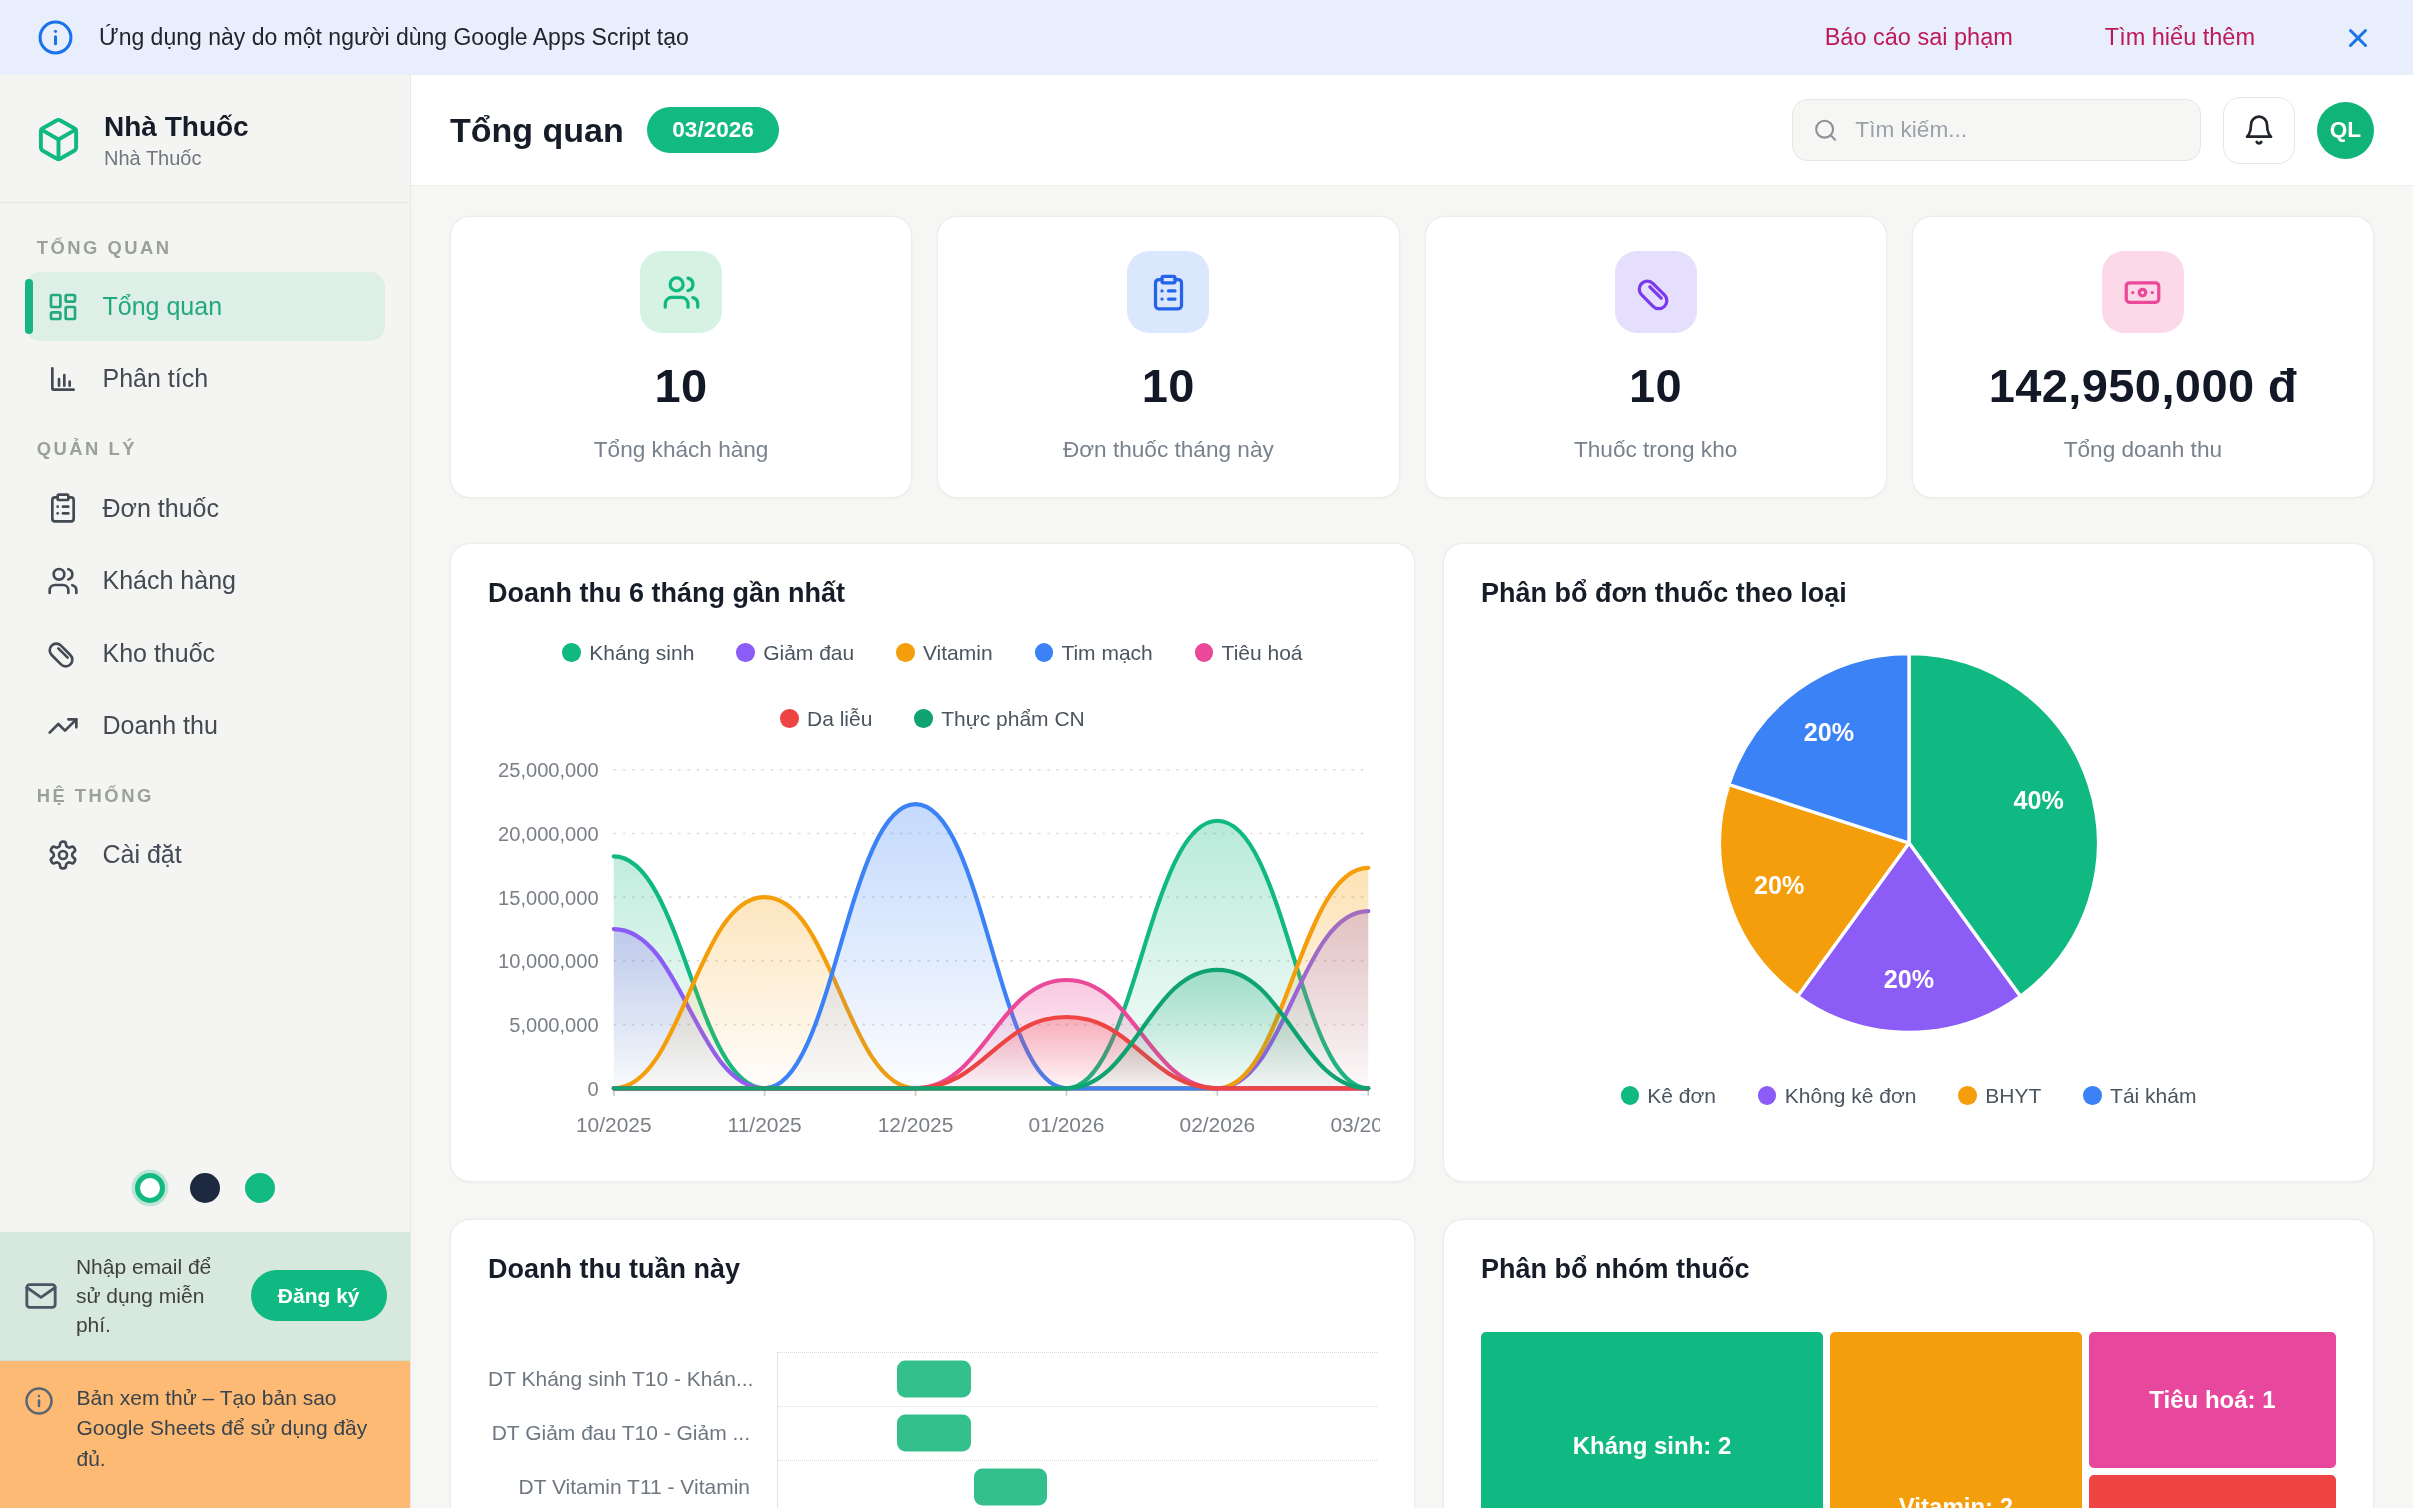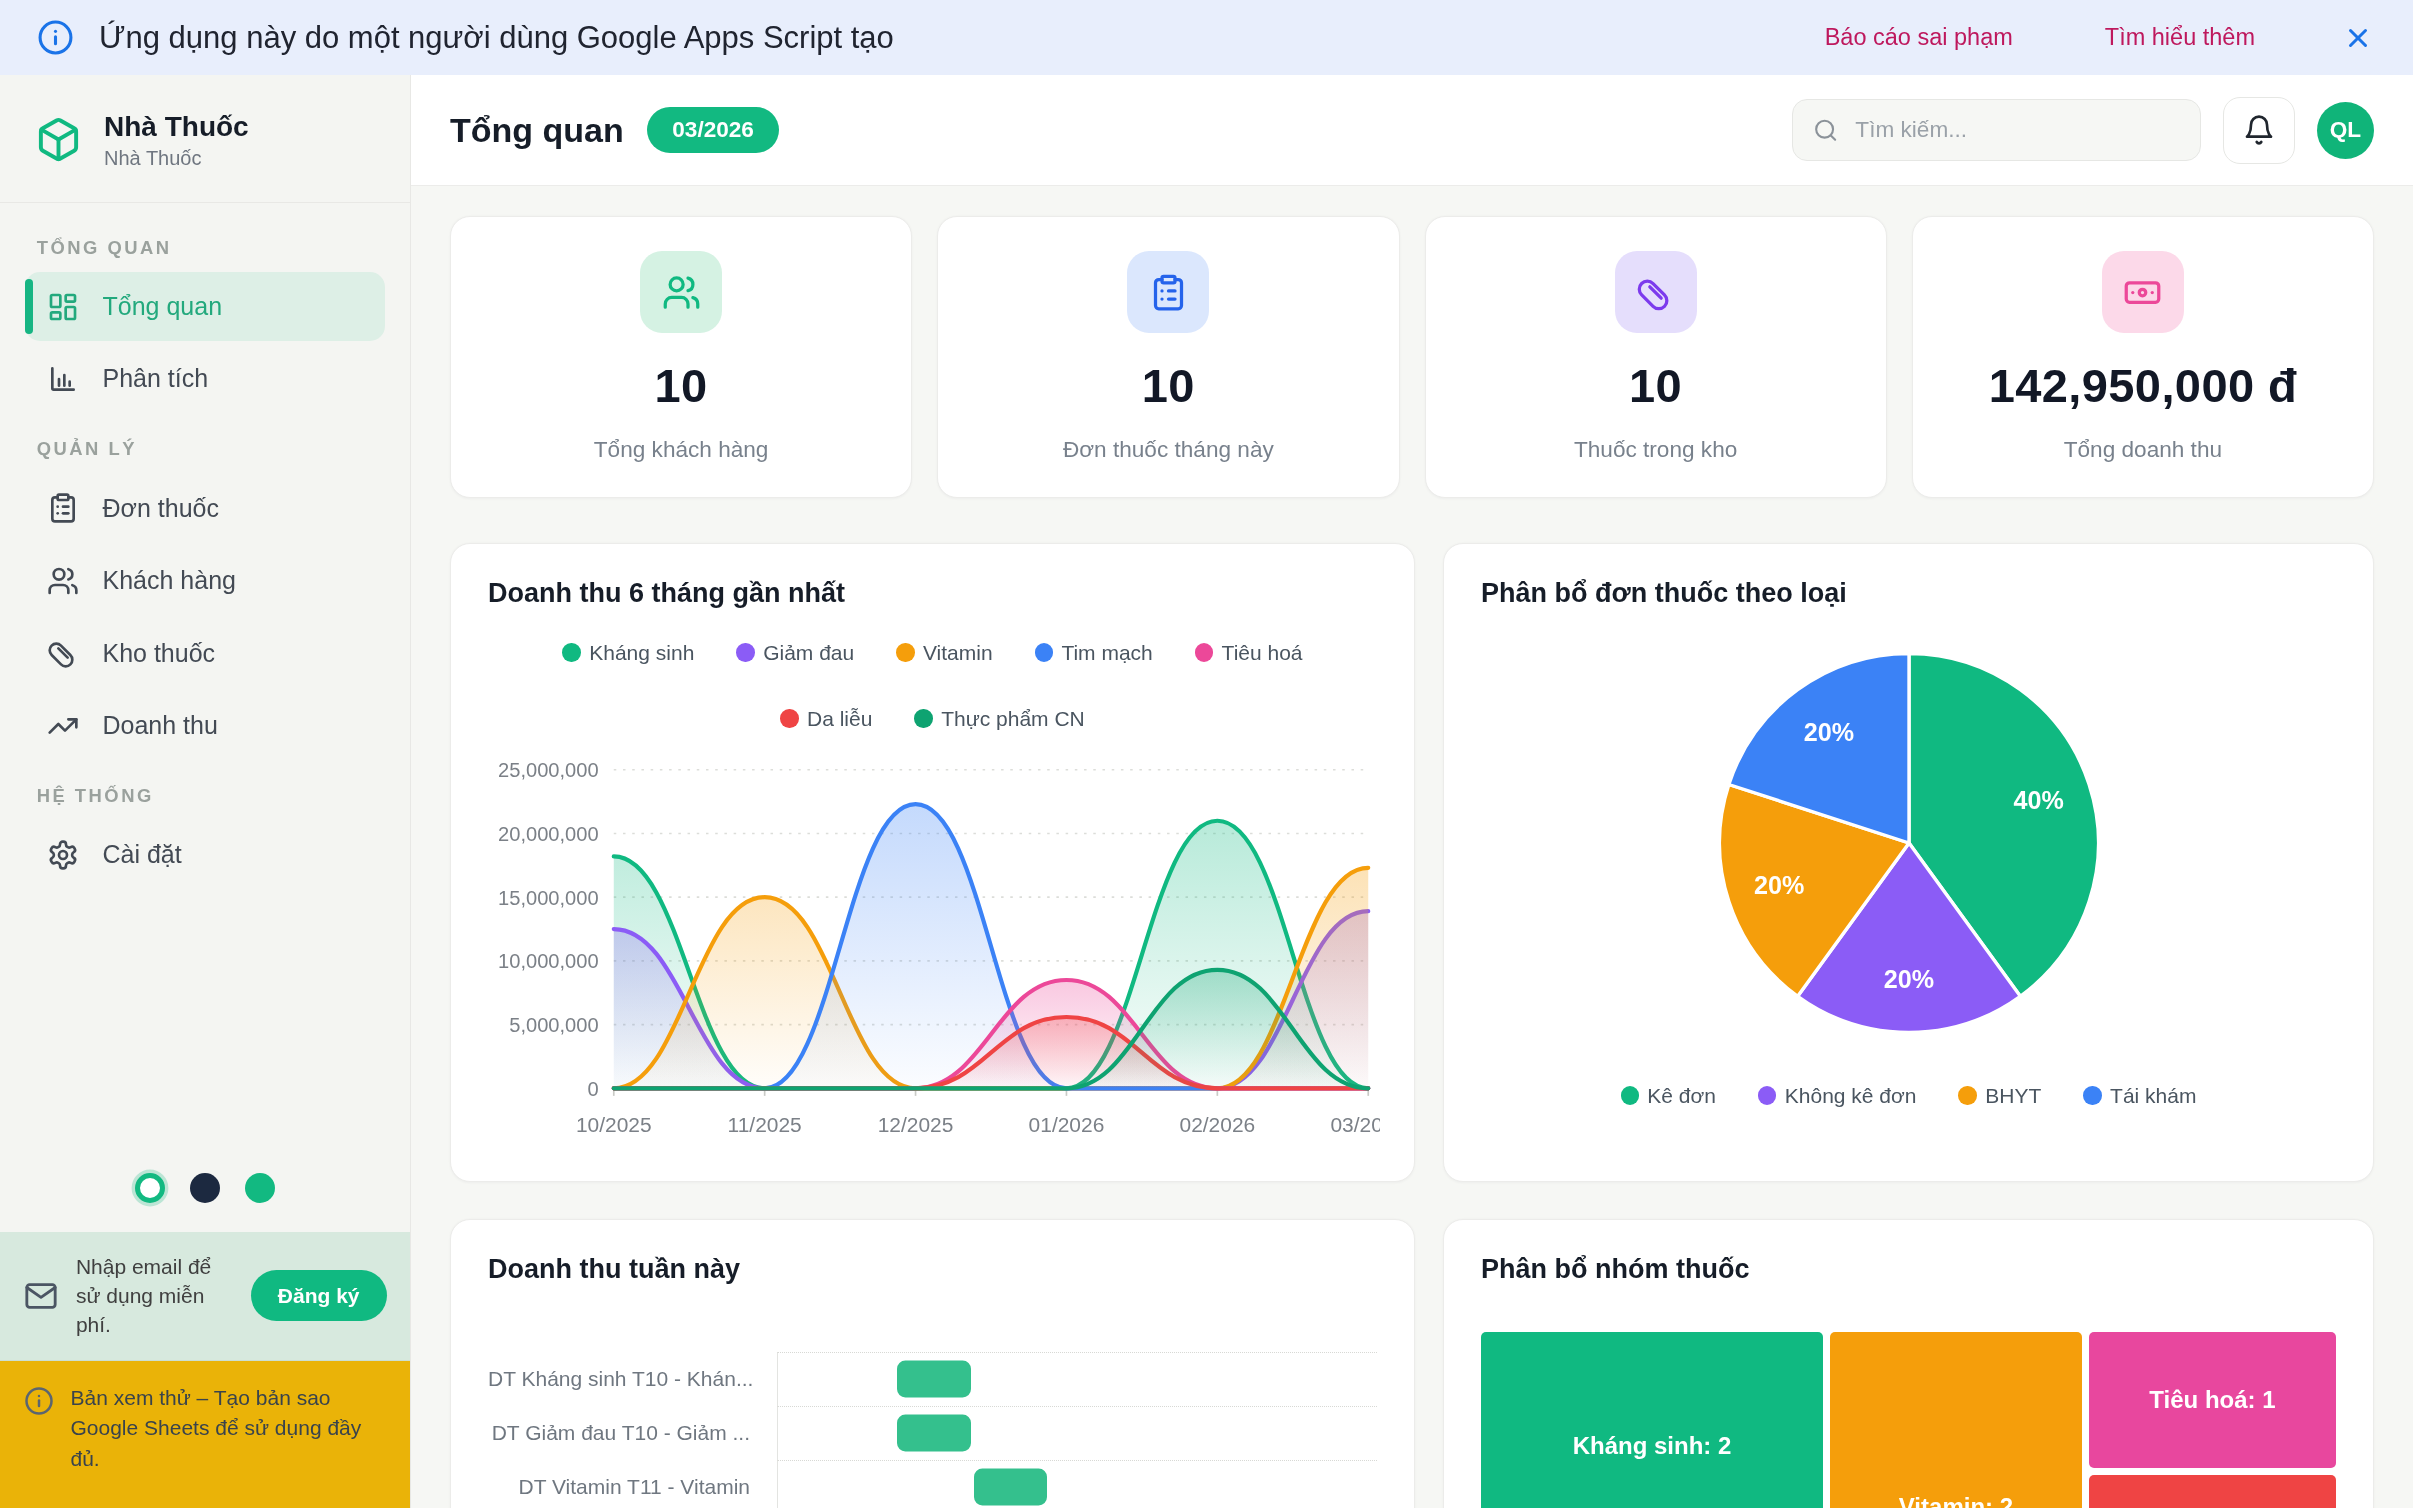--- a/index.html
+++ b/index.html
@@ -1,21 +1,21 @@
 <!DOCTYPE html>
 <html lang="vi" style="font-size:13.4px"><head>
 <meta charset="utf-8">
 <style>
   html,body{margin:0;padding:0;background:#fff;}
   *{box-sizing:border-box;font-family:"Liberation Sans","DejaVu Sans",sans-serif;}
   .app{width:2413px;height:1508px;overflow:hidden;position:relative;background:#f6f7f4;display:flex;flex-direction:column;}
 
   
   .banner{height:75px;flex:0 0 75px;background:#e8eefc;display:flex;align-items:center;padding:0 37px;gap:25px;}
-  .banner-text{font-size:31px;color:#202430;}
+  .banner-text{font-size:23px;color:#202430;}
   .banner-spacer{flex:1;}
   .banner-link{font-size:23.5px;color:#be185d;font-weight:500;text-decoration:none;margin-right:59px;cursor:pointer;margin-left:8px;}
   .banner-close{width:37px;height:37px;display:flex;align-items:center;justify-content:center;color:#1a73e8;cursor:pointer;}
   .icon{display:inline-flex;align-items:center;justify-content:center;}
   .icon svg{width:100%;height:100%;}
 
   .app-body{flex:1;display:flex;min-height:0;}
 
   
   .sidebar{width:411px;flex:0 0 411px;background:#f4f5f2;border-right:0.8px solid #e8e8e5;display:flex;flex-direction:column;min-height:0;}
@@ -33,21 +33,21 @@
   .nav-item.active::before{content:'';position:absolute;left:0;top:6.7px;bottom:6.7px;width:7.5px;border-radius:8.4px;background:#16b583;}
   .dots{display:flex;justify-content:center;align-items:center;gap:25px;margin:15px 0 28.5px;}
   .dot{width:30px;height:30px;border-radius:50%;cursor:pointer;}
   .dot-white{background:#fff;border:5.9px solid #12b981;box-shadow:0 0 0 3.4px rgba(18,185,129,.25);}
   .dot-dark{background:#1c2940;}
   .dot-green{background:#12b981;}
   .signup{background:#d7e9de;padding:20px 23.5px;display:flex;align-items:center;gap:18.4px;}
   .signup .icon{width:34px;height:34px;color:#4b5563;flex:0 0 34px;}
   .signup-text{font-size:21px;font-weight:400;color:#404040;line-height:1.4;flex:1;}
   .signup-btn{background:#10b981;color:#fff;font-size:21px;font-weight:700;padding:13.4px 27px;border-radius:837px;border:none;cursor:pointer;white-space:nowrap;}
-  .trial{background:#eab308;border-top:0.8px solid #cbdfd3;padding:22px 23.5px 34px;display:flex;gap:17px;align-items:flex-start;font-size:21px;color:#39434c;line-height:1.45;}
+  .trial{background:#fdba74;border-top:0.8px solid #cbdfd3;padding:22px 23.5px 34px;display:flex;gap:23px;align-items:flex-start;font-size:21px;color:#39434c;line-height:1.45;}
   .trial .icon{width:30px;height:30px;color:#5b6570;flex:0 0 30px;margin-top:3.4px;}
 
   
   .main{flex:1;display:flex;flex-direction:column;min-width:0;min-height:0;}
   .header{height:111px;flex:0 0 111px;background:#fff;border-bottom:0.8px solid #ececea;display:flex;align-items:center;padding:0 39px;}
   .page-title{font-size:34px;font-weight:800;color:#161d28;}
   .badge{background:#12b981;color:#fff;font-size:22.6px;font-weight:700;padding:10px 25px;border-radius:837px;margin-left:23.5px;}
   .header-right{margin-left:auto;display:flex;align-items:center;gap:22px;}
   .search{width:409px;height:62px;background:#f6f7f4;border:1.7px solid #e6e7e4;border-radius:15px;display:flex;align-items:center;gap:15px;padding:0 20px;}
   .search .icon{width:28.5px;height:28.5px;color:#8b9299;}

